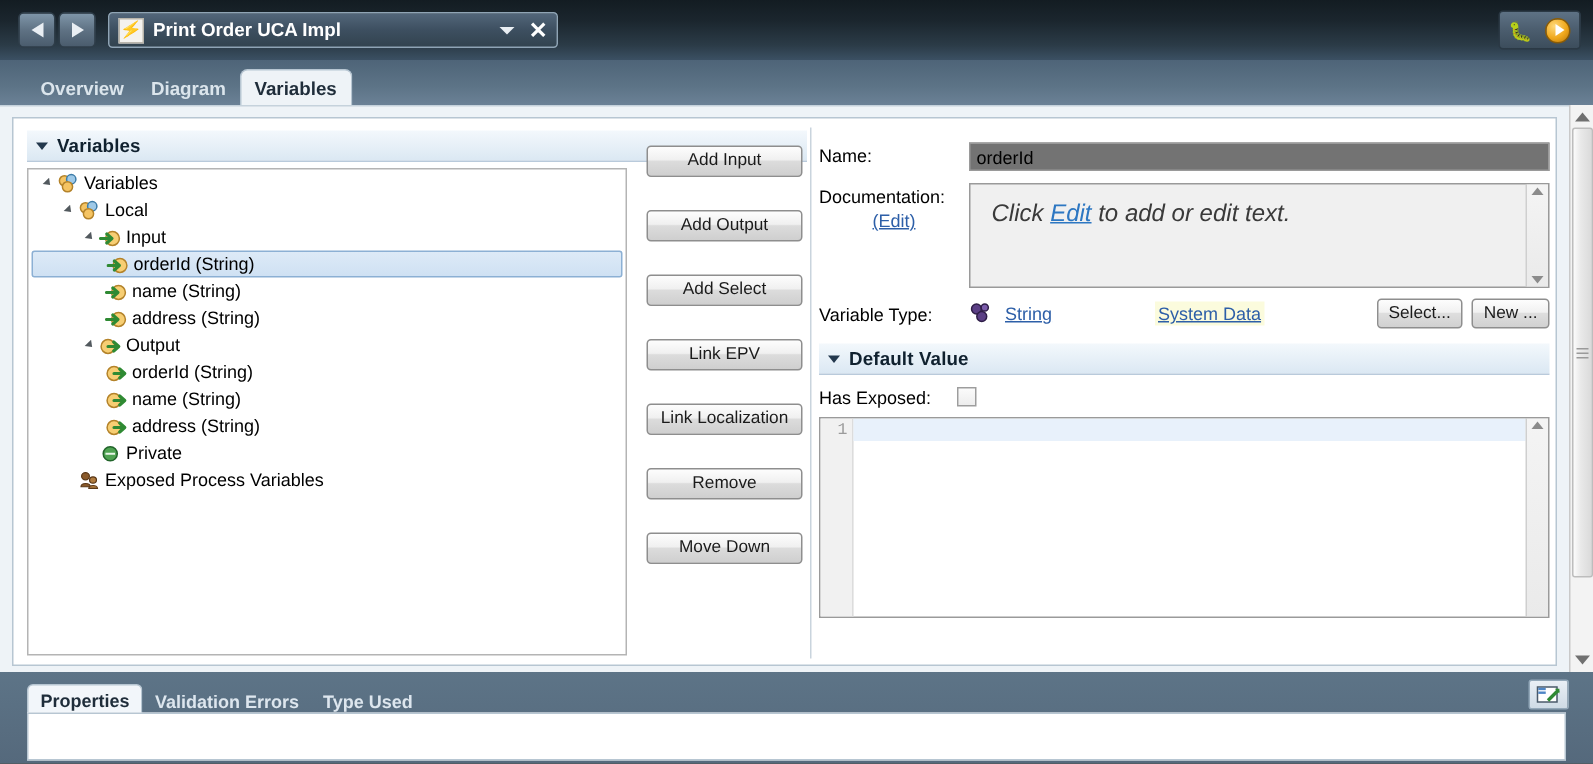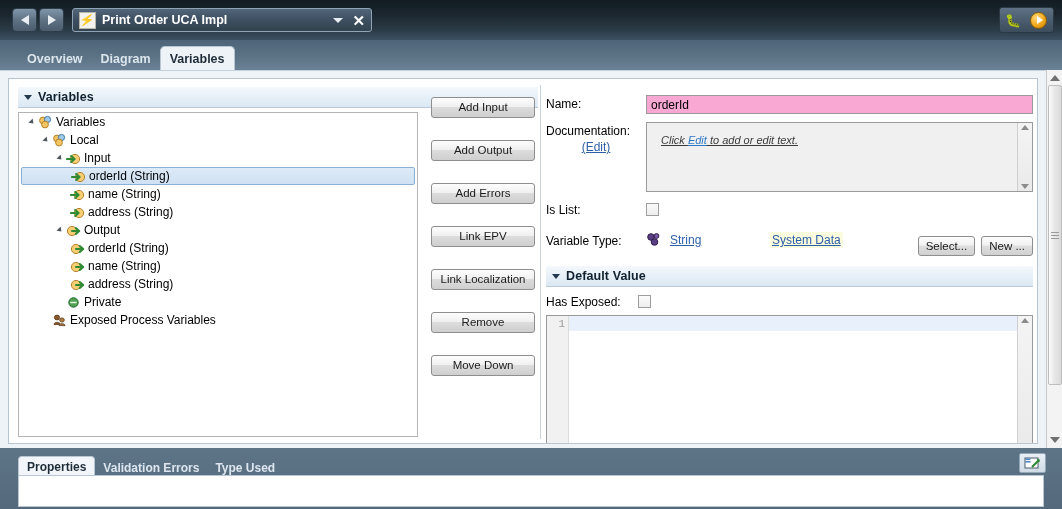--- a/index.html
+++ b/index.html
@@ -194,34 +194,34 @@
   }
 
   
   .right-panel {
     position: absolute; left: 537px; top: 8px; width: 487px; height: 352px;
   }
   .frow { display: flex; align-items: flex-start; margin-top: 8px; }
   .flabel { width: 100px; flex: 0 0 100px; font-size: 12px; color: #000; padding-top: 2px; }
   .finput {
     flex: 1 1 auto; height: 19px;
-    border: 1px solid #9a9a9a; background: #f9a8d4;
+    border: 1px solid #9a9a9a; background: #737373;
     font-family: "Liberation Sans", sans-serif; font-size: 12px; color: #000;
     padding: 0 4px; outline: none;
   }
   .doc-box {
     flex: 1 1 auto; height: 70px;
     border: 1px solid #9a9a9a;
     background: #f0f0f0;
     position: relative;
     display: flex;
   }
   .doc-text {
     flex: 1 1 auto; padding: 11px 0 5px 14px;
-    font-style: italic; font-size: 11px; color: #3a3a3a; text-decoration: underline;
+    font-style: italic; font-size: 16px; color: #3a3a3a;
   }
   .doc-text a { color: #2d77c2; font-style: italic; text-decoration: underline; cursor: pointer; }
   .vsb {
     width: 15px; flex: 0 0 15px;
     background: linear-gradient(180deg,#f4f4f4,#eaeaea);
     border-left: 1px solid #cfcfcf;
     display: flex; flex-direction: column; justify-content: space-between; align-items: center;
     padding: 2px 0;
   }
   .sb-up { width:0;height:0;border-left:4px solid transparent;border-right:4px solid transparent;border-bottom:5px solid #8b8b8b; cursor:pointer;}
@@ -237,21 +237,21 @@
   .typelink { font-size: 12px; color: #2d5fa8; text-decoration: underline; cursor: pointer; }
   .sysdata {
     font-size: 12px; color: #2d5fa8; text-decoration: underline; cursor: pointer;
     background: #fbfbdd; padding: 1px 2px;
   }
   .smbtn {
     height: 20px; padding: 0 7px;
     border: 1px solid #8e8e8e; border-radius: 3px;
     background: linear-gradient(180deg, #fdfdfd 0%, #f1f1f1 45%, #dedede 50%, #d1d1d1 100%);
     font-family: "Liberation Sans", sans-serif; font-size: 11.5px; color: #1b1b1b;
-    cursor: pointer; line-height: 18px; margin-top: 12px;
+    cursor: pointer; line-height: 18px;
   }
   .code-area {
     margin-top: 6px; height: 134px; border: 1px solid #9a9a9a;
     background: #ffffff; display: flex; overflow: hidden;
   }
   .gutter {
     width: 22px; flex: 0 0 22px; background: #f1f1f1; border-right: 1px solid #dcdcdc;
     font-size: 11px; color: #9b9b9b; text-align: right; padding: 2px 3px 0 0;
     font-family: "Liberation Mono", monospace;
   }
@@ -492,21 +492,21 @@
               </span>
               <span class="tlabel">Exposed Process Variables</span>
             </div>
 
 
           </div>
 
           <div class="btncol">
             <div class="btn">Add Input</div>
             <div class="btn">Add Output</div>
-            <div class="btn">Add Errors</div>
+            <div class="btn">Add Select</div>
             <div class="btn">Link EPV</div>
             <div class="btn">Link Localization</div>
             <div class="btn">Remove</div>
             <div class="btn">Move Down</div>
           </div>
         </div>
       </div>
 
       <div class="vdiv"></div>
 
@@ -525,24 +525,20 @@
           </span>
           <div class="doc-box">
             <div class="doc-text"><span>Click </span><a>Edit</a><span> to add or edit text.</span></div>
             <div class="vsb">
               <span class="sb-up"></span>
               <span class="sb-dn"></span>
             </div>
           </div>
         </div>
 
-        <div class="frow" style="margin-top:9px">
-          <span class="flabel">Is List:</span>
-          <span class="cbox"></span>
-        </div>
 
         <div class="frow" style="margin-top:7px; align-items:center;">
           <span class="flabel">Variable Type:</span>
           <span class="typeicon">
             <svg class="ic" width="16" height="16" viewBox="0 0 16 16">
               <circle cx="5" cy="5" r="3.3" fill="#5b3f85" stroke="#2e1d47" stroke-width="1"></circle>
               <circle cx="10.5" cy="4" r="2.4" fill="#7b5cab" stroke="#2e1d47" stroke-width="1"></circle>
               <circle cx="8.5" cy="10" r="3.3" fill="#5b3f85" stroke="#2e1d47" stroke-width="1"></circle>
             </svg>
           </span>

